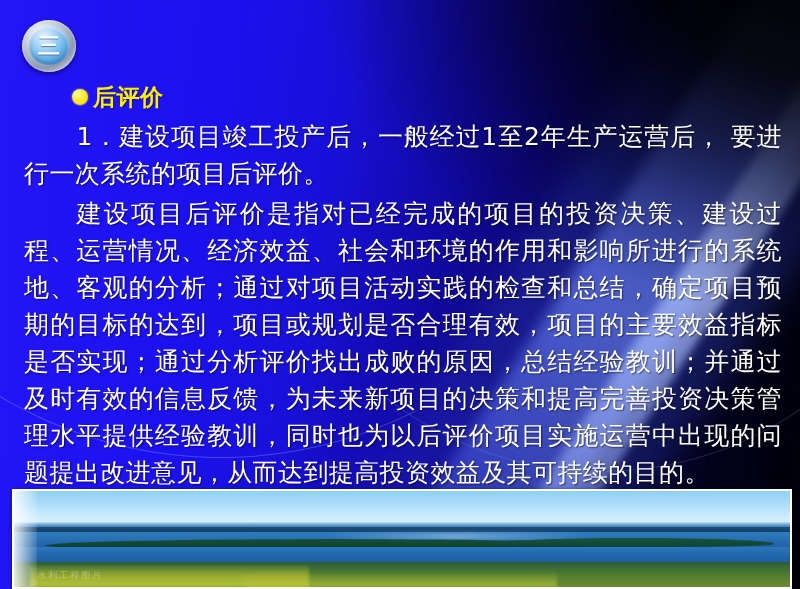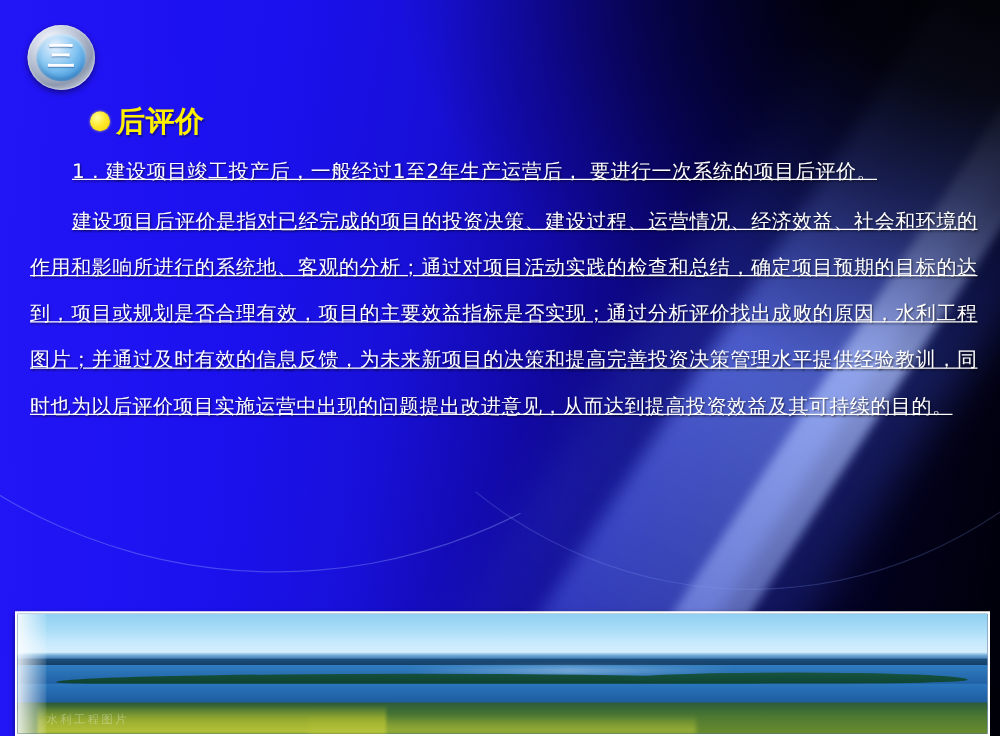--- a/index.html
+++ b/index.html
@@ -212,29 +212,28 @@
     color: #fff000;
     letter-spacing: 0.5px;
     text-shadow: 1px 1px 1px rgba(0,0,0,0.35);
   }
   .body-block {
     padding: 0 18px 0 24px;
     margin-top: 6px;
   }
   .para {
     color: #ffffff;
-    font-size: 16px;
+    font-size: 25px;
     font-weight: 400;
     line-height: 37px;
     letter-spacing: 0.4px;
     text-align: justify;
     text-justify: inter-ideograph;
     text-shadow: 1px 1px 1.5px rgba(0,0,0,0.55);
     margin: 0;
-    text-decoration: underline;
   }
   .para + .para { margin-top: 3px; }
   .para.indent { text-indent: 2.1em; }
 
   
   .photo-frame {
     position: absolute;
     left: 12px; top: 489px;
     width: 776px; height: 96px;
     background: #ffffff;
@@ -362,21 +361,21 @@
 
   <div class="content">
 
     <div class="bullet-line">
       <span class="bullet-dot"></span>
       <span class="bullet-label">后评价</span>
     </div>
 
     <div class="body-block">
       <p class="para indent">1．建设项目竣工投产后，一般经过1至2年生产运营后， 要进行一次系统的项目后评价。</p>
-      <p class="para indent">建设项目后评价是指对已经完成的项目的投资决策、建设过程、运营情况、经济效益、社会和环境的作用和影响所进行的系统地、客观的分析；通过对项目活动实践的检查和总结，确定项目预期的目标的达到，项目或规划是否合理有效，项目的主要效益指标是否实现；通过分析评价找出成败的原因，水利工程图片；并通过及时有效的信息反馈，为未来新项目的决策和提高完善投资决策管理水平提供经验教训，同时也为以后评价项目实施运营中出现的问题提出改进意见，从而达到提高投资效益及其可持续的目的。</p>
+      <p class="para indent">建设项目后评价是指对已经完成的项目的投资决策、建设过程、运营情况、经济效益、社会和环境的作用和影响所进行的系统地、客观的分析；通过对项目活动实践的检查和总结，确定项目预期的目标的达到，项目或规划是否合理有效，项目的主要效益指标是否实现；通过分析评价找出成败的原因，总结经验教训；并通过及时有效的信息反馈，为未来新项目的决策和提高完善投资决策管理水平提供经验教训，同时也为以后评价项目实施运营中出现的问题提出改进意见，从而达到提高投资效益及其可持续的目的。</p>
     </div>
 
   </div>
 
   <div class="photo-frame">
     <div class="photo">
       <div class="ph-sky"></div>
       <div class="ph-horizon"></div>
       <div class="ph-far-land"></div>
       <div class="ph-water1"></div>

